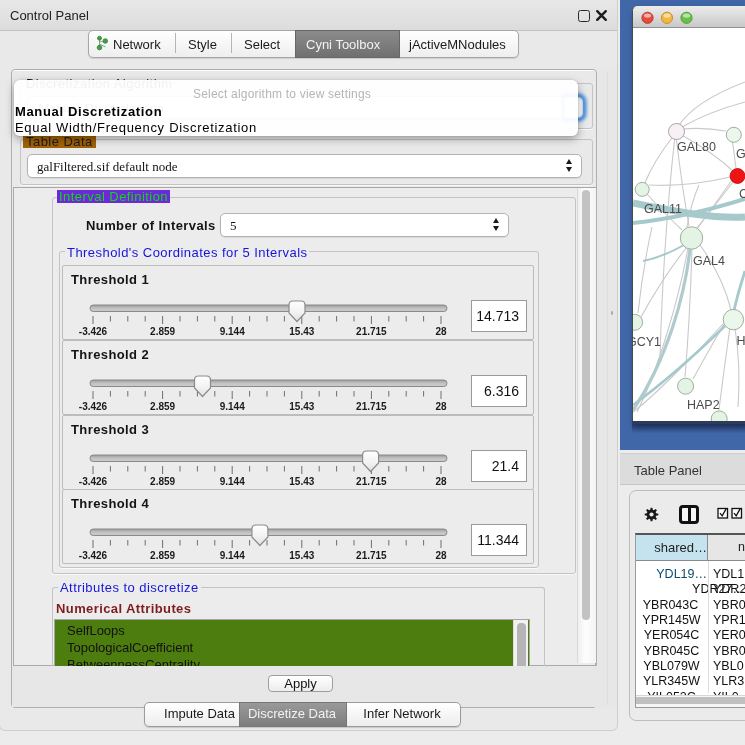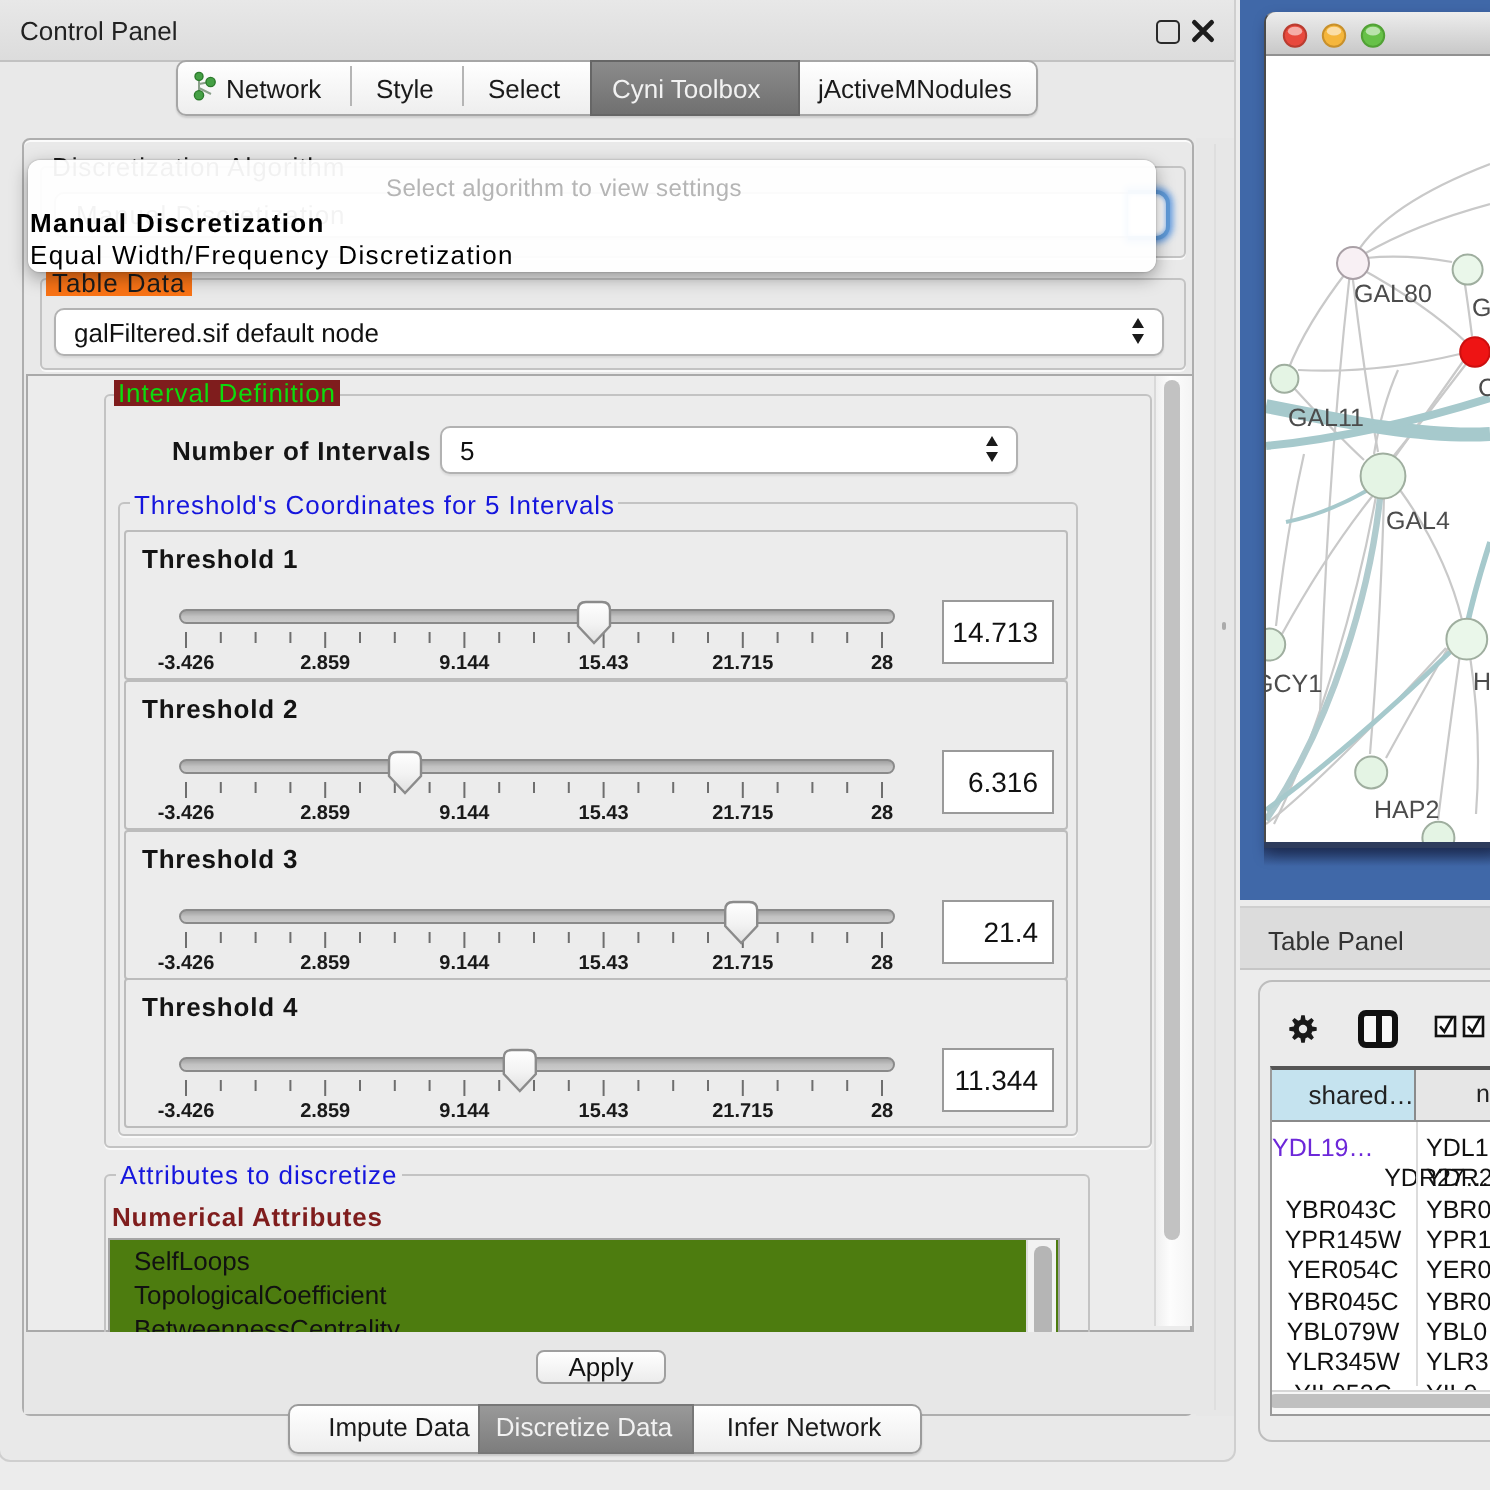--- a/index.html
+++ b/index.html
@@ -1,21 +1,21 @@
 <!DOCTYPE html>
 <html><head>
 <meta charset="utf-8">
 <style>
   html,body{margin:0;padding:0;}
   body{width:745px;height:745px;overflow:hidden;font-family:"Liberation Sans",sans-serif;background:#ececec;}
   #app{position:absolute;top:0;left:0;width:745px;height:745px;overflow:hidden;}
   .abs{position:absolute;}
   .grpbox{position:absolute;border:1px solid #c3c3c3;border-radius:3px;box-shadow:inset 0 0 0 0 #fff,0 1px 0 rgba(255,255,255,.7);}
   .grplbl{position:absolute;font-size:13px;letter-spacing:0.45px;color:#1c1c1c;background:transparent;line-height:13px;}
-  .combo{position:absolute;background:#fff;border:1px solid #b2b2b2;border-radius:5px;box-shadow:0 1px 1px rgba(0,0,0,.08);font-size:13px;color:#111;}
+  .combo{position:absolute;background:#fff;border:1px solid #b2b2b2;border-radius:5px;box-shadow:0 1px 1px rgba(0,0,0,.08);font-size:13px;color:#111;font-family:Liberation Serif, serif;}
   .combo .ctext{position:absolute;left:9px;top:4px;}
   .stepper{position:absolute;width:7.6px;height:13px;}
   .stepper .up{position:absolute;left:0;top:0;width:0;height:0;border-left:3.8px solid transparent;border-right:3.8px solid transparent;border-bottom:5px solid #1a1a1a;}
   .stepper .dn{position:absolute;left:0;bottom:0;width:0;height:0;border-left:3.8px solid transparent;border-right:3.8px solid transparent;border-top:5px solid #1a1a1a;}
   .numbox{position:absolute;background:#fff;border:1px solid #9a9a9a;font-size:14px;color:#111;text-align:right;}
   .numbox span{position:absolute;right:7px;top:7px;}
   .trow{position:absolute;left:62px;width:470px;height:73px;border:1px solid #bcbcbc;border-radius:2px;background:#ececec;}
   .trow .ttl{position:absolute;left:8px;top:6px;font-weight:bold;font-size:13px;letter-spacing:0.4px;color:#141414;}
 </style>
 </head>
@@ -55,36 +55,36 @@
   <div class="abs" style="left:607px;top:72px;width:1px;height:633px;background:#dedede;"></div>
 
   <div class="grpbox" style="left:20px;top:83px;width:571px;height:44px;"></div>
   <div class="grplbl" style="left:26px;top:77px;">Discretization Algorithm</div>
   <div class="combo" style="left:27px;top:96px;width:555px;height:21px;">
       <div style="position:absolute;left:10px;top:3px;font-size:13px;letter-spacing:.5px;color:#333;">Manual Discretization</div>
     </div>
   <div class="abs" style="left:564px;top:95px;width:19px;height:21px;border:2.5px solid #5f9ad8;border-left:none;border-radius:0 7px 7px 0;box-shadow:0 0 3px 1.5px rgba(70,140,225,.8),inset 0 0 2px 0.5px rgba(70,140,225,.6);background:#fff;"></div>
 
   <div class="grpbox" style="left:20px;top:139px;width:571px;height:44px;"></div>
-  <div class="grplbl" style="left:26px;top:135px;background:#f97316;padding:0 3px;margin-left:-3px;">Table Data</div>
+  <div class="grplbl" style="left:26px;top:135px;background:#a16207;padding:0 3px;margin-left:-3px;">Table Data</div>
   <div class="combo" style="left:27px;top:154px;width:553px;height:22px;">
     <div class="ctext">galFiltered.sif default node</div>
     <div class="stepper" style="right:7px;top:4px;">
         <div class="up"></div>
         <div class="dn"></div>
       </div>
   </div>
 
   <div class="abs" id="viewport" style="left:13px;top:187px;width:581px;height:477px;background:#ececec;border:1px solid #a9a9a9;"></div>
 
   <div class="abs" style="left:577px;top:188px;width:18px;height:475px;background:linear-gradient(90deg,#efefef,#fdfdfd 40%,#f4f4f4);border-left:1px solid #d9d9d9;"></div>
   <div class="abs" style="left:582px;top:190px;width:8px;height:430px;background:#c2c2c2;border-radius:4px;"></div>
 
   <div class="grpbox" style="left:52px;top:197px;width:522px;height:375px;"></div>
-  <div class="grplbl" style="left:57px;top:190px;color:#0ddb0d;background:#7f1d1d;padding:0 2px;">Interval Definition</div>
+  <div class="grplbl" style="left:57px;top:190px;color:#0ddb0d;background:#6d28d9;padding:0 2px;">Interval Definition</div>
 
   <div class="abs" style="left:86px;top:218px;font-size:13px;letter-spacing:0.4px;font-weight:bold;color:#141414;">Number of Intervals</div>
   <div class="combo" style="left:220px;top:213px;width:287px;height:22px;">
     <div class="ctext">5</div>
     <div class="stepper" style="right:7px;top:4px;">
         <div class="up"></div>
         <div class="dn"></div>
       </div>
   </div>
 
@@ -401,21 +401,21 @@
     <rect x="1" y="1.5" width="9.5" height="9.5" fill="#fdfdfd" stroke="#111" stroke-width="1.3"></rect>
     <rect x="15" y="1.5" width="9.5" height="9.5" fill="#fdfdfd" stroke="#111" stroke-width="1.3"></rect>
     <path d="M3 6.2 L5.2 8.8 L9.2 1.6" fill="none" stroke="#111" stroke-width="1.3"></path>
     <path d="M17 6.2 L19.2 8.8 L23.2 1.6" fill="none" stroke="#111" stroke-width="1.3"></path>
   </svg>
 
   <div class="abs" style="left:635px;top:533px;width:110px;height:172px;background:#fff;border:1px solid #9a9a9a;border-top:2px solid #555;border-right:none;overflow:hidden;">
     <div style="position:absolute;left:0;top:0;width:71px;height:25px;background:#c5e3ef;border-right:1px solid #8a8a8a;border-bottom:1px solid #8a8a8a;text-align:right;font-size:13px;color:#222;line-height:25px;">shared…</div>
     <div style="position:absolute;left:72px;top:0;width:38px;height:25px;background:#e6e6e6;border-bottom:1px solid #8a8a8a;font-size:12.5px;color:#222;line-height:25px;padding-left:30px;">n</div>
     <div id="tbody">
-        <div style="position:absolute;left:0;top:32px;width:71px;text-align:left;font-size:12.5px;color:#6d28d9;">YDL19…</div>
+        <div style="position:absolute;left:0;top:32px;width:71px;text-align:right;font-size:12.5px;color:#0c4a6e;">YDL19…</div>
         <div style="position:absolute;left:77px;top:32px;font-size:12.5px;color:#111;white-space:nowrap;">YDL1</div>
         <div style="position:absolute;left:0;top:47.35px;width:71px;text-align:center;font-size:12.5px;color:#111;padding-left:47px;">YDR27…</div>
         <div style="position:absolute;left:77px;top:47.35px;font-size:12.5px;color:#111;white-space:nowrap;">YDR2</div>
         <div style="position:absolute;left:0;top:62.7px;width:69px;text-align:center;font-size:12.5px;color:#111;">YBR043C</div>
         <div style="position:absolute;left:77px;top:62.7px;font-size:12.5px;color:#111;white-space:nowrap;">YBR0</div>
         <div style="position:absolute;left:0;top:78.05px;width:71px;text-align:center;font-size:12.5px;color:#111;">YPR145W</div>
         <div style="position:absolute;left:77px;top:78.05px;font-size:12.5px;color:#111;white-space:nowrap;">YPR1</div>
         <div style="position:absolute;left:0;top:93.4px;width:71px;text-align:center;font-size:12.5px;color:#111;">YER054C</div>
         <div style="position:absolute;left:77px;top:93.4px;font-size:12.5px;color:#111;white-space:nowrap;">YER0</div>
         <div style="position:absolute;left:0;top:108.75px;width:71px;text-align:center;font-size:12.5px;color:#111;">YBR045C</div>

